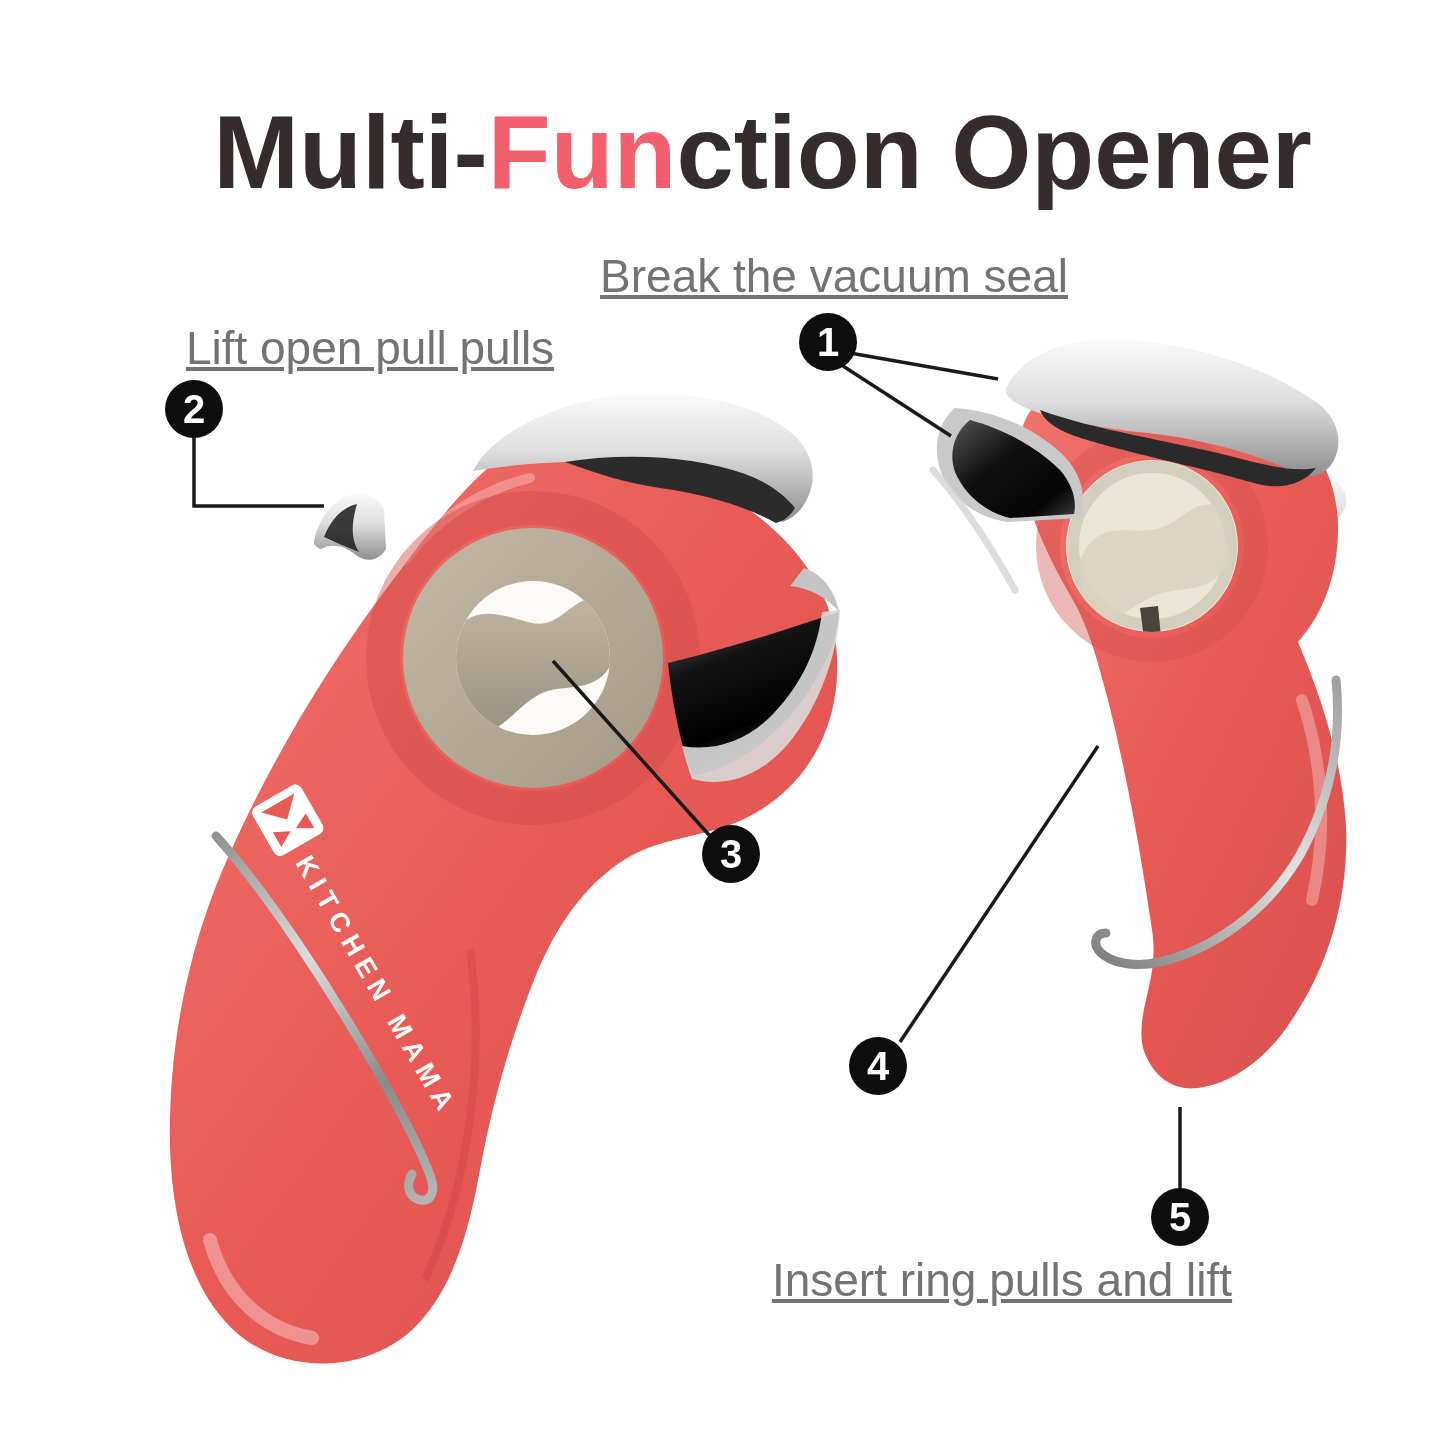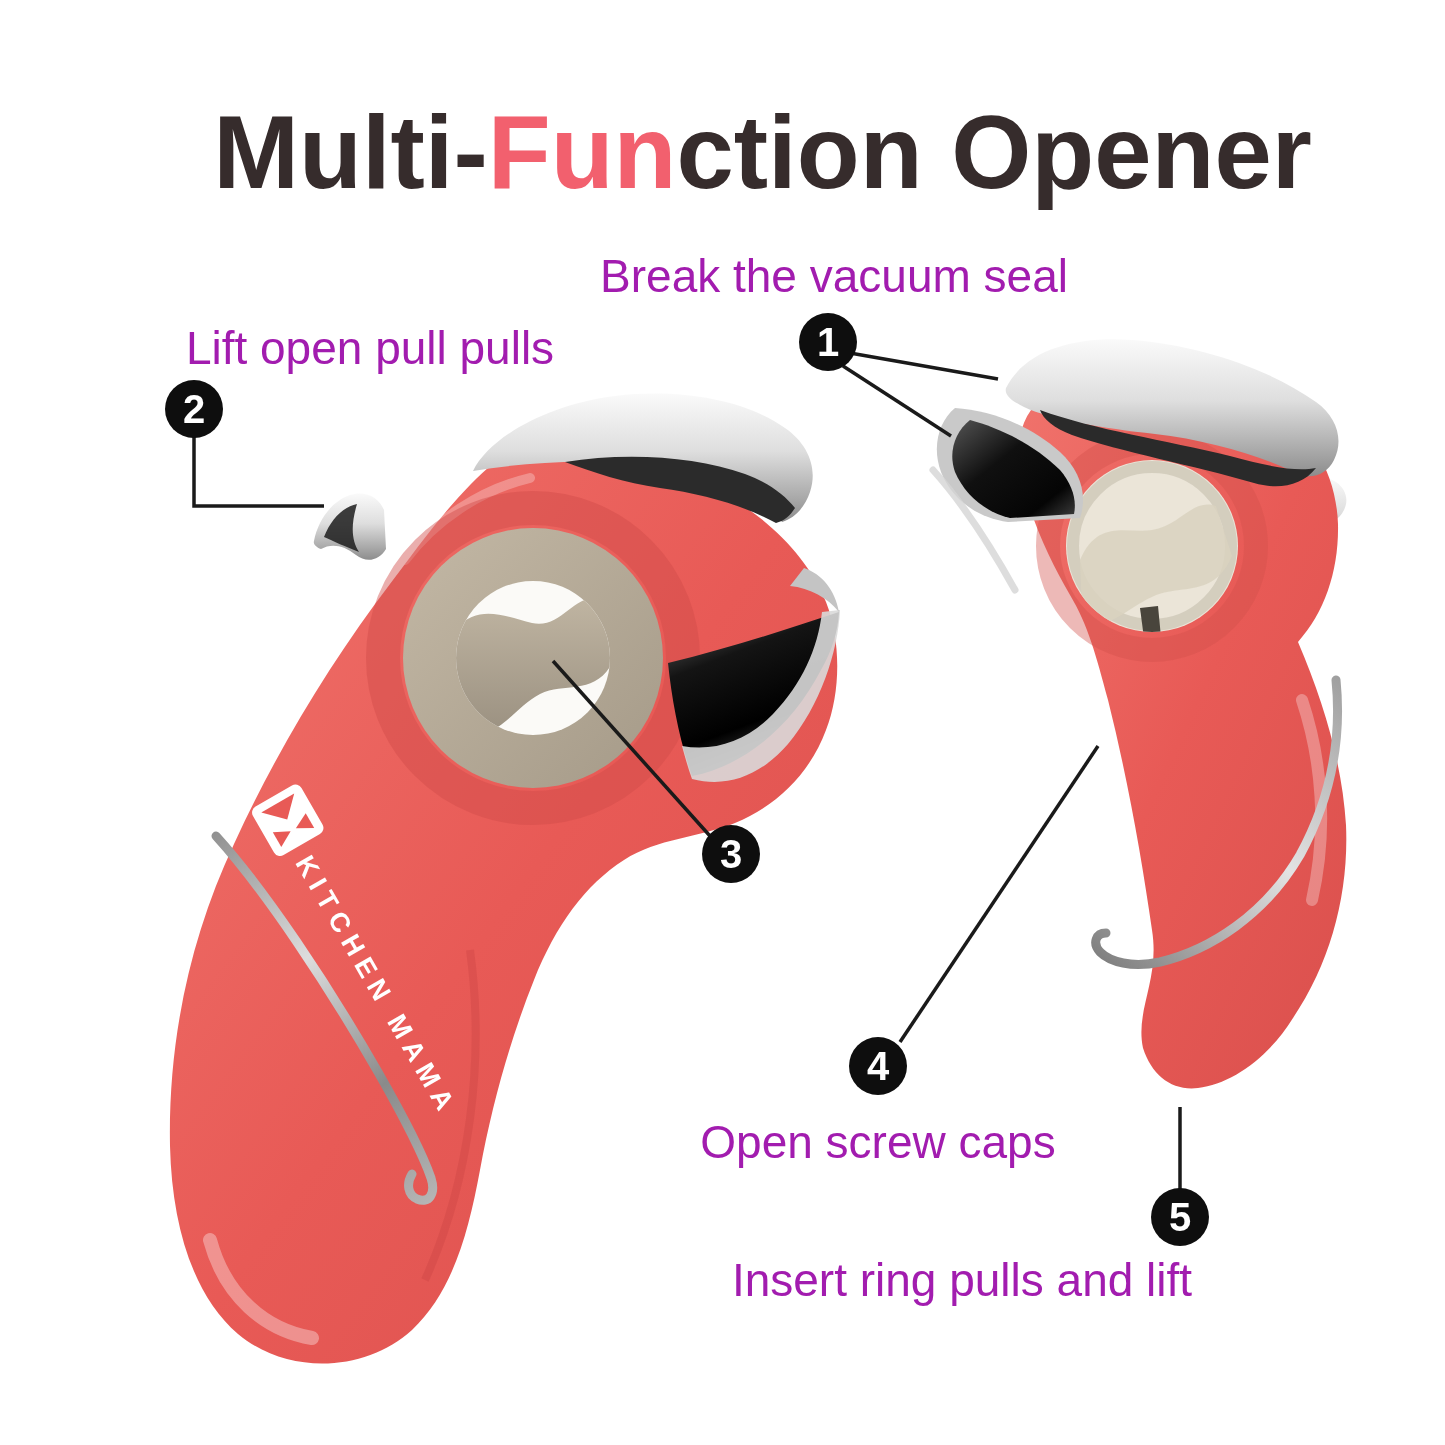--- a/index.html
+++ b/index.html
@@ -2,21 +2,21 @@
 <html><head>
 <meta charset="utf-8">
 <style>
   html,body{margin:0;padding:0;background:#ffffff;}
   .canvas{position:relative;width:1445px;height:1445px;background:#ffffff;
           font-family:"Liberation Sans",sans-serif;overflow:hidden;margin-left:40px;}
   .title{position:absolute;top:94px;left:50%;transform:translateX(-50%);margin:0;
          font-size:103px;font-weight:bold;letter-spacing:0px;color:#362c2c;white-space:nowrap;}
   .title .hl{color:#f2606e;}
   .label{position:absolute;transform:translateX(-50%);font-size:46px;line-height:52px;
-         color:#a21caf;white-space:nowrap;text-align:center;}
+         color:#737373;white-space:nowrap;text-align:center;text-decoration:underline;}
   .label-multiline{line-height:64px;}
   .badge{position:absolute;width:58px;height:58px;background:#0e0e0e;border-radius:50%;
          color:#ffffff;font-size:40px;font-weight:bold;display:flex;align-items:center;
          justify-content:center;transform:translate(-50%,-50%);}
   svg.art{position:absolute;left:0;top:0;}
 </style>
 </head>
 <body>
 
 <div class="canvas">
@@ -200,16 +200,15 @@
   </svg>
 
   <div class="badge" style="left:788px;top:342px">1</div>
   <div class="badge" style="left:154px;top:409px">2</div>
   <div class="badge" style="left:691px;top:854px">3</div>
   <div class="badge" style="left:838px;top:1066px">4</div>
   <div class="badge" style="left:1140px;top:1217px">5</div>
 
   <div class="label" style="left:794px;top:250px">Break the vacuum seal</div>
   <div class="label" style="left:330px;top:322px">Lift open pull pulls</div>
-  <div class="label" style="left:838px;top:1116px">Open screw caps</div>
-  <div class="label" style="left:922px;top:1254px">Insert ring pulls and lift</div>
+  <div class="label" style="left:962px;top:1254px">Insert ring pulls and lift</div>
 
 </div>
 
 </body></html>

